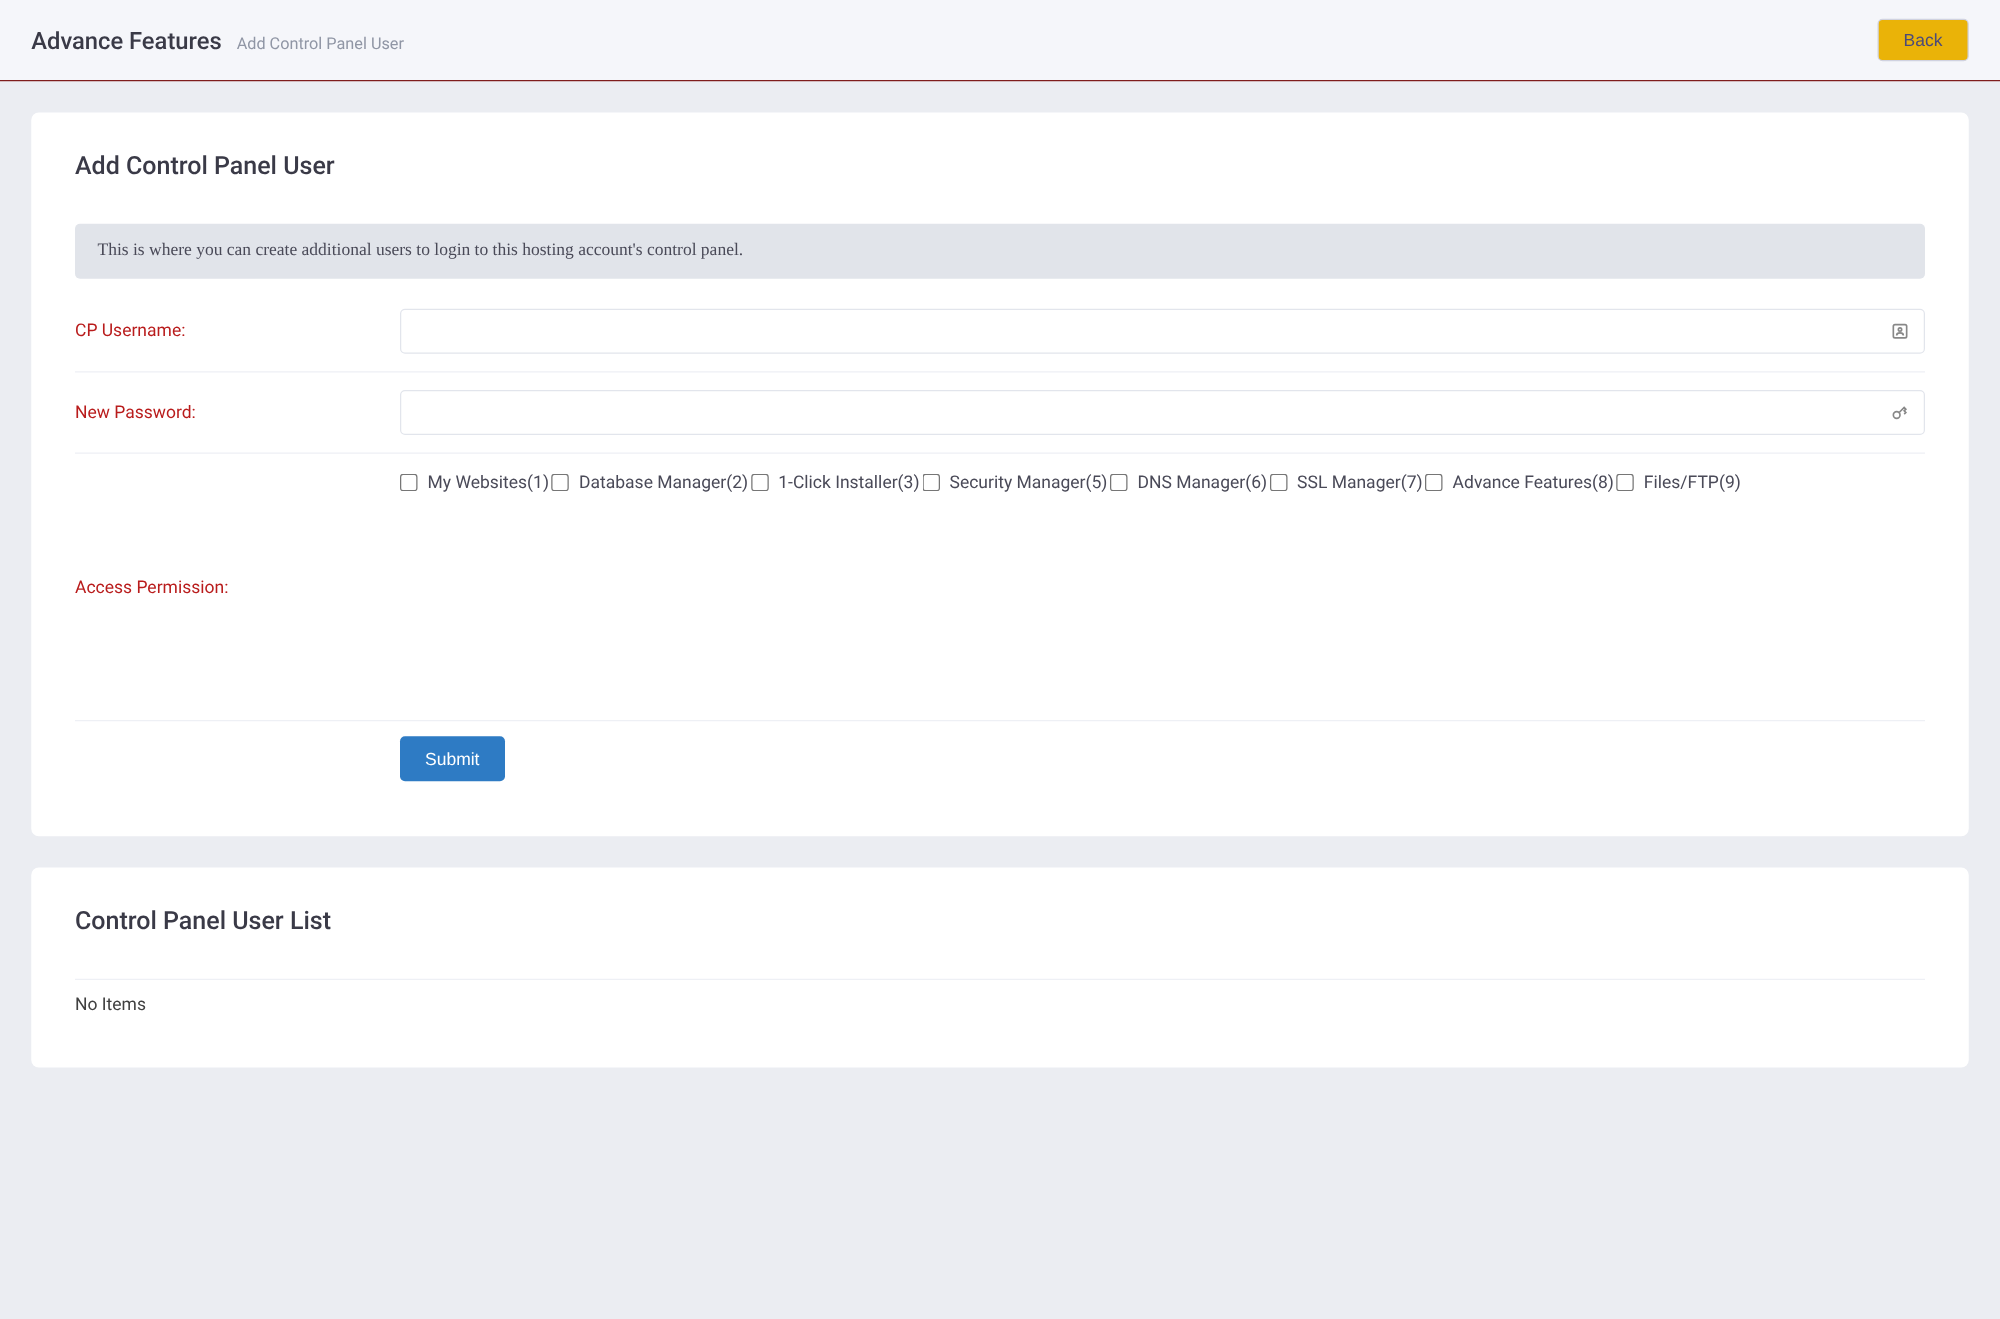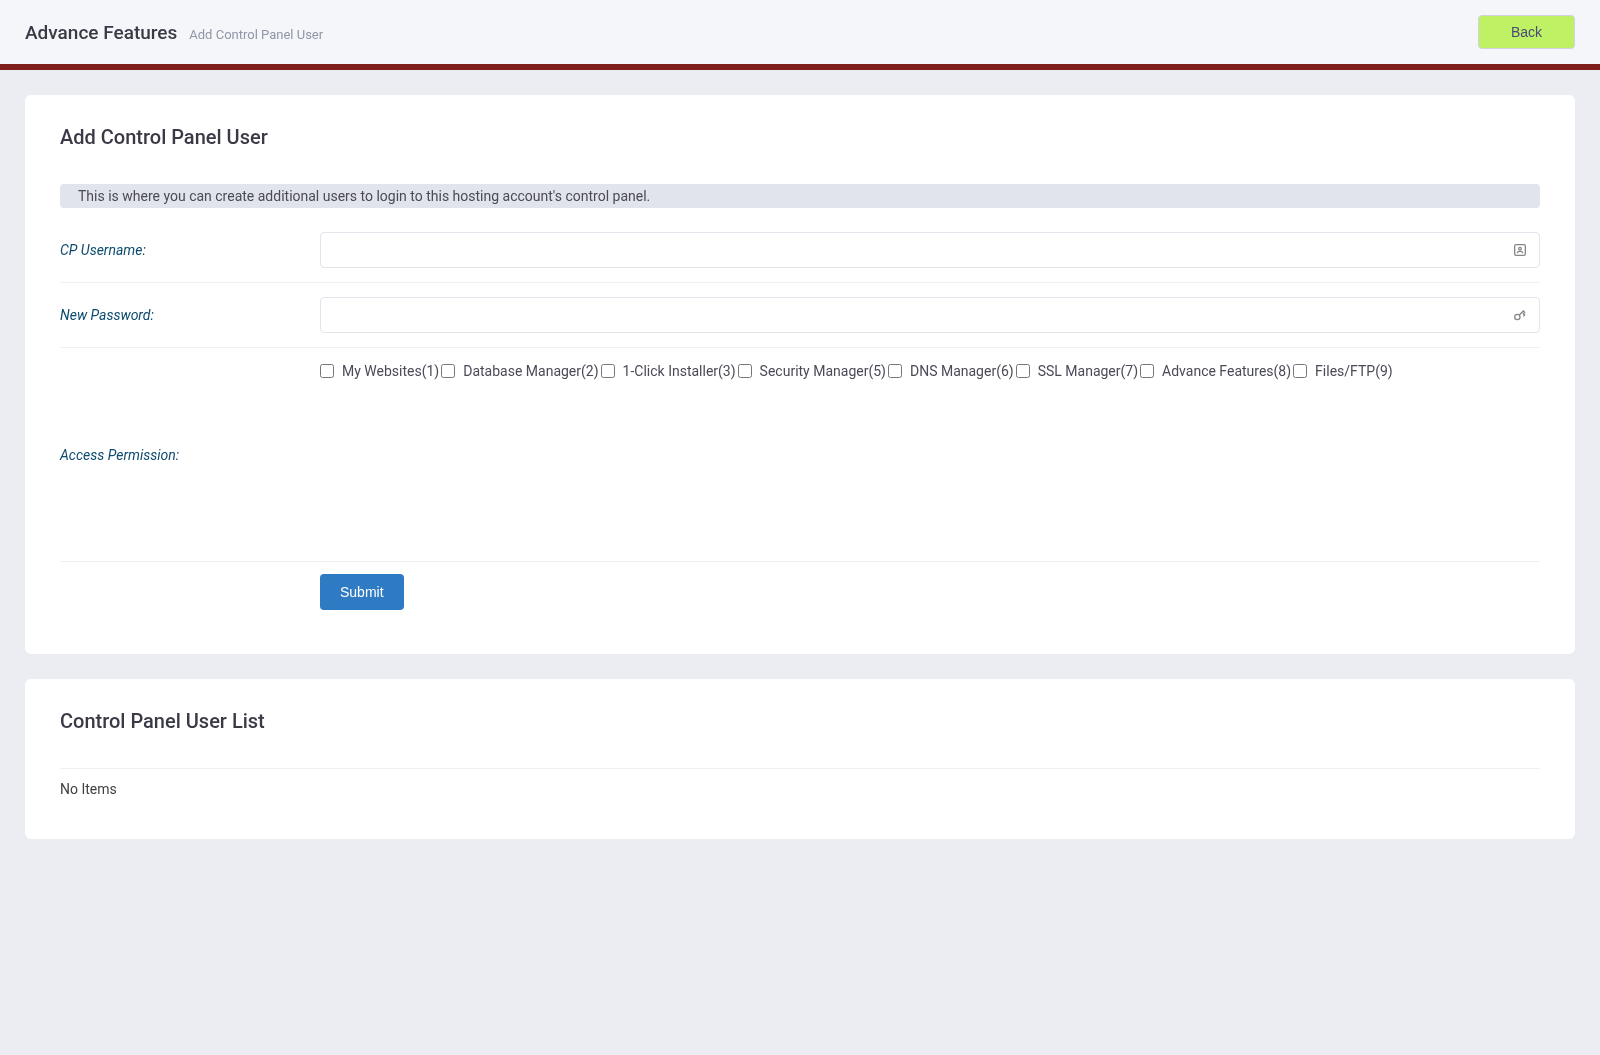--- a/index.html
+++ b/index.html
@@ -9,44 +9,44 @@
     }
     body {
       font-family: -apple-system, BlinkMacSystemFont, "Segoe UI", Roboto, "Helvetica Neue", Arial, sans-serif;
       background-color: #ebedf2;
       color: #333;
       font-size: 14px;
     }
     .header-bar {
       background-color: #f5f6fa;
       padding: 15px 25px;
-      border-bottom: 6px solid #7f1d1d;
+      border-bottom: 1px solid #7f1d1d;
       display: flex;
       justify-content: space-between;
       align-items: center;
     }
     .header-left {
       display: flex;
       align-items: baseline;
       gap: 12px;
     }
     .page-title {
       font-size: 19px;
       font-weight: 500;
       color: #3a3a47;
     }
     .breadcrumb-text {
       font-size: 13px;
       color: #9096a5;
     }
     .back-button {
-      background: #bef264;
+      background: #eab308;
       border: 1px solid #d0d2e0;
       border-radius: 4px;
-      padding: 8px 32px;
+      padding: 8px 20px;
       font-size: 14px;
       color: #4a4a7a;
       cursor: pointer;
     }
     .content-area {
       padding: 25px;
     }
     .card {
       background: #fff;
       border-radius: 6px;
@@ -55,45 +55,45 @@
     }
     .card-title {
       font-size: 20px;
       font-weight: 500;
       color: #3a3a47;
       margin-bottom: 35px;
     }
     .info-banner {
       background-color: #e1e4ea;
       border-radius: 4px;
-      padding: 4px 18px;
+      padding: 14px 18px;
       color: #4a4a58;
       font-size: 14px;
       margin-bottom: 10px;
+      font-family: Liberation Serif, serif;
     }
     .form-row {
       display: flex;
       align-items: center;
       padding: 14px 0;
       border-bottom: 1px solid #eef0f5;
     }
     .form-row.align-top {
       align-items: flex-start;
       padding-top: 14px;
     }
     .form-row.no-border {
       border-bottom: none;
     }
     .form-label {
       width: 260px;
       flex-shrink: 0;
-      color: #0c4a6e;
+      color: #b91c1c;
       font-size: 14px;
       padding-top: 0;
-      font-style: italic;
     }
     .form-row.align-top .form-label {
       padding-top: 0;
       display: flex;
       align-items: center;
       min-height: 185px;
     }
     .form-field {
       flex: 1;
       position: relative;

